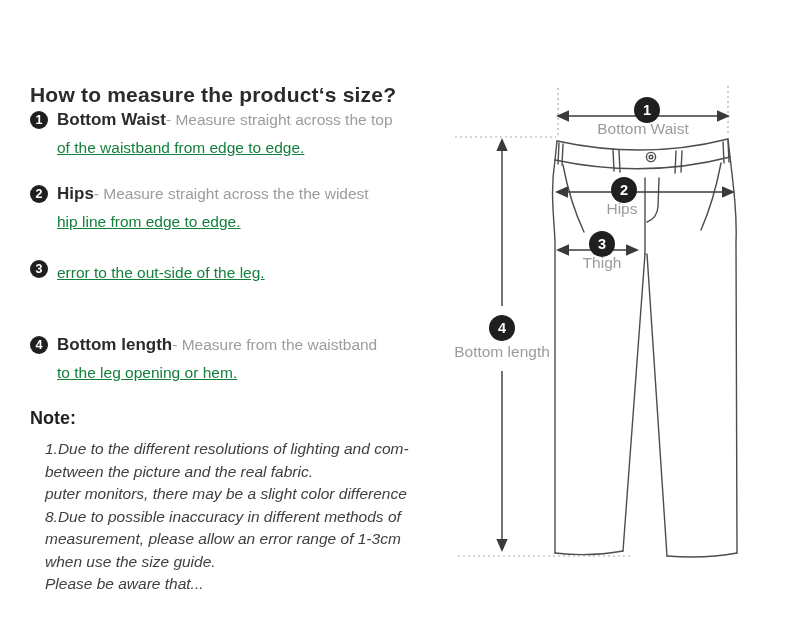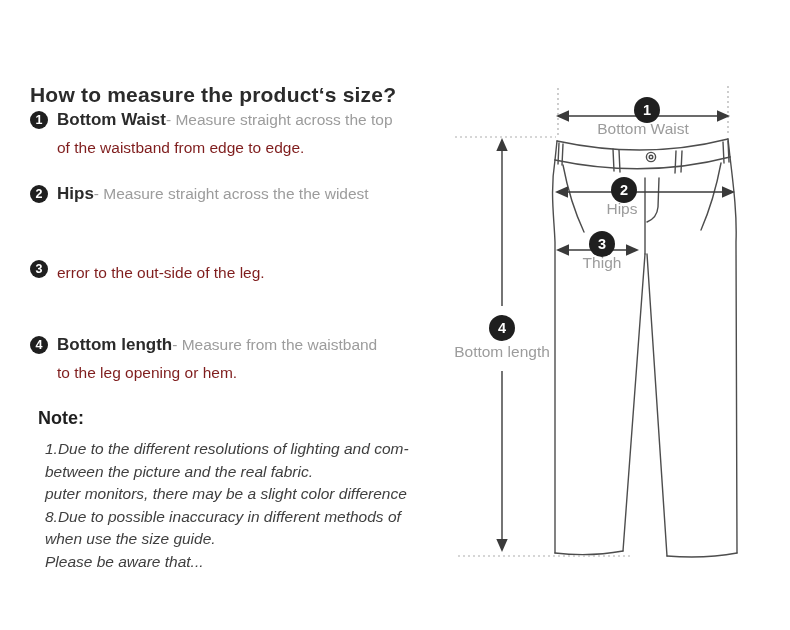--- a/index.html
+++ b/index.html
@@ -13,23 +13,23 @@
     font-size:21px;font-weight:700;color:#2b2b2b;letter-spacing:.2px;margin-top:41px;
   }
   .item{position:absolute;left:30px;width:432px;padding-left:27px;box-sizing:border-box;}
   .item .badge{
     position:absolute;left:0;top:3px;width:18px;height:18px;border-radius:50%;
     background:#1f1f1f;color:#fff;font-size:12.5px;font-weight:700;
     display:flex;align-items:center;justify-content:center;
   }
   .item .l1{font-size:15.5px;color:#9c9c9c;line-height:24px;white-space:nowrap;}
   .item .l1 .label{font-size:17px;font-weight:700;color:#2b2b2b;}
-  .item .l2{font-size:15.5px;color:#7f1d1d;line-height:24px;margin-top:4px;white-space:nowrap;}
+  .item .l2{font-size:15.5px;color:#15803d;line-height:24px;margin-top:4px;white-space:nowrap;text-decoration:underline;}
   .note-heading{
-    position:absolute;left:38px;top:408px;
+    position:absolute;left:30px;top:408px;
     font-size:18px;font-weight:700;color:#1f1f1f;
   }
   .note-body{position:absolute;left:45px;top:438px;width:440px;}
   .note-line{
     font-size:15.5px;font-style:italic;color:#3f3f3f;line-height:22.5px;white-space:nowrap;
   }
   .diagram{position:absolute;left:440px;top:80px;width:350px;height:500px;}
   svg text{font-family:"Liberation Sans", sans-serif;}
   .measure-label{font-size:15.5px;}
   .badge-num{font-size:14.5px;font-weight:700;}
@@ -41,39 +41,41 @@
 
 <div class="item" style="top:108px">
   <span class="badge">1</span>
   <div class="l1"><span class="label">Bottom Waist</span><span>- Measure straight across the top</span></div>
   <div class="l2">of the waistband from edge to edge.</div>
 </div>
 
 <div class="item" style="top:182px">
   <span class="badge">2</span>
   <div class="l1"><span class="label">Hips</span><span>- Measure straight across the the widest</span></div>
+  <div class="l2">hip line from edge to edge.</div>
 </div>
 
 <div class="item" style="top:257px">
   <span class="badge">3</span>
   <div class="l2">error to the out-side of the leg.</div>
 </div>
 
 <div class="item" style="top:333px">
   <span class="badge">4</span>
   <div class="l1"><span class="label">Bottom length</span><span>- Measure from the waistband</span></div>
   <div class="l2">to the leg opening or hem.</div>
 </div>
 
 <div class="note-heading">Note:</div>
 <div class="note-body">
   <div class="note-line">1.Due to the different resolutions of lighting and com-</div>
   <div class="note-line">between the picture and the real fabric.</div>
   <div class="note-line">puter monitors, there may be a slight color difference</div>
   <div class="note-line">8.Due to possible inaccuracy in different methods of</div>
+  <div class="note-line">measurement, please allow an error range of 1-3cm</div>
   <div class="note-line">when use the size guide.</div>
   <div class="note-line">Please be aware that...</div>
 </div>
 
 <svg class="diagram" viewBox="440 80 350 500" xmlns="http://www.w3.org/2000/svg">
 
   <g fill="none" stroke="#4d4d4d" stroke-width="1.4" stroke-linecap="round" stroke-linejoin="round">
 
     <path d="M557,141 Q645,160 728,139"></path>
     <path d="M555,160 Q645,179 730,157"></path>

